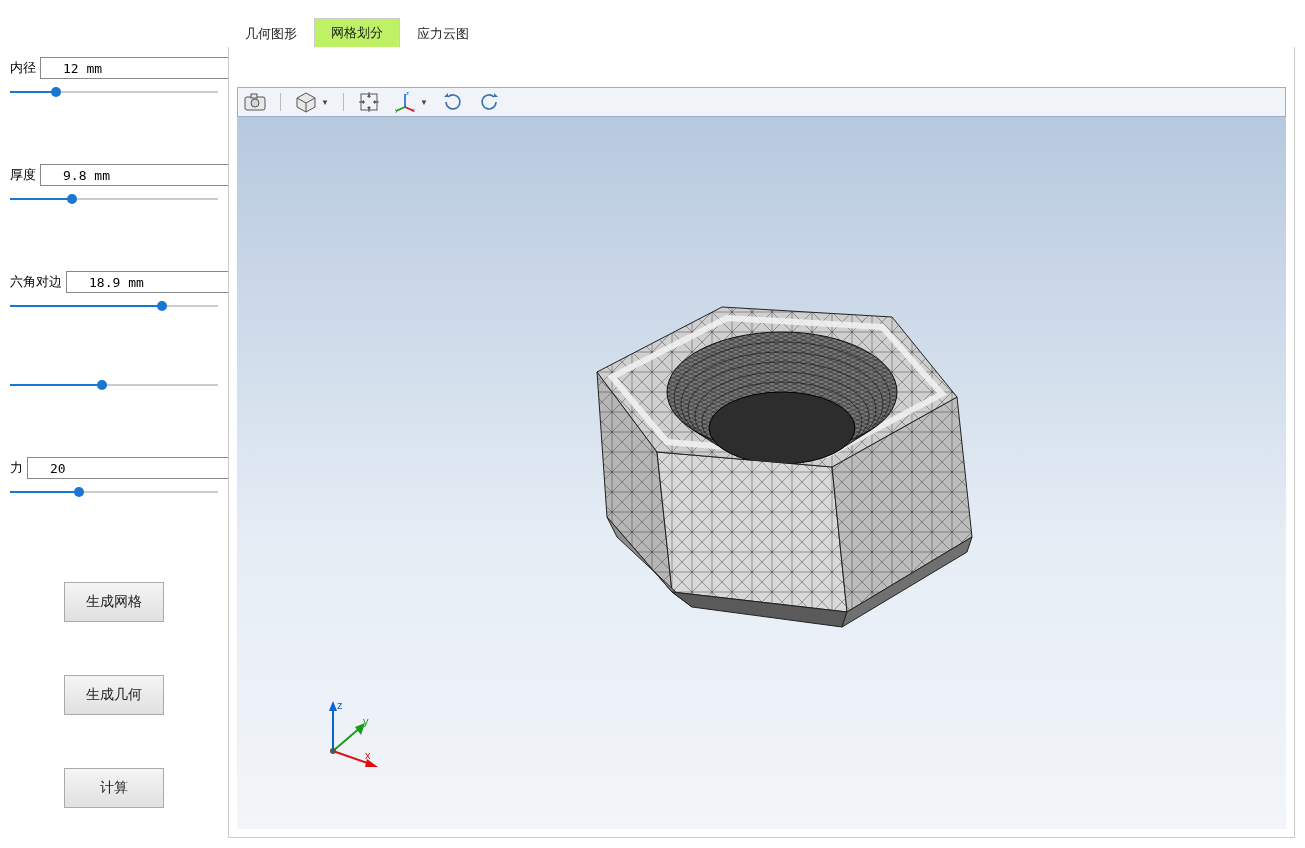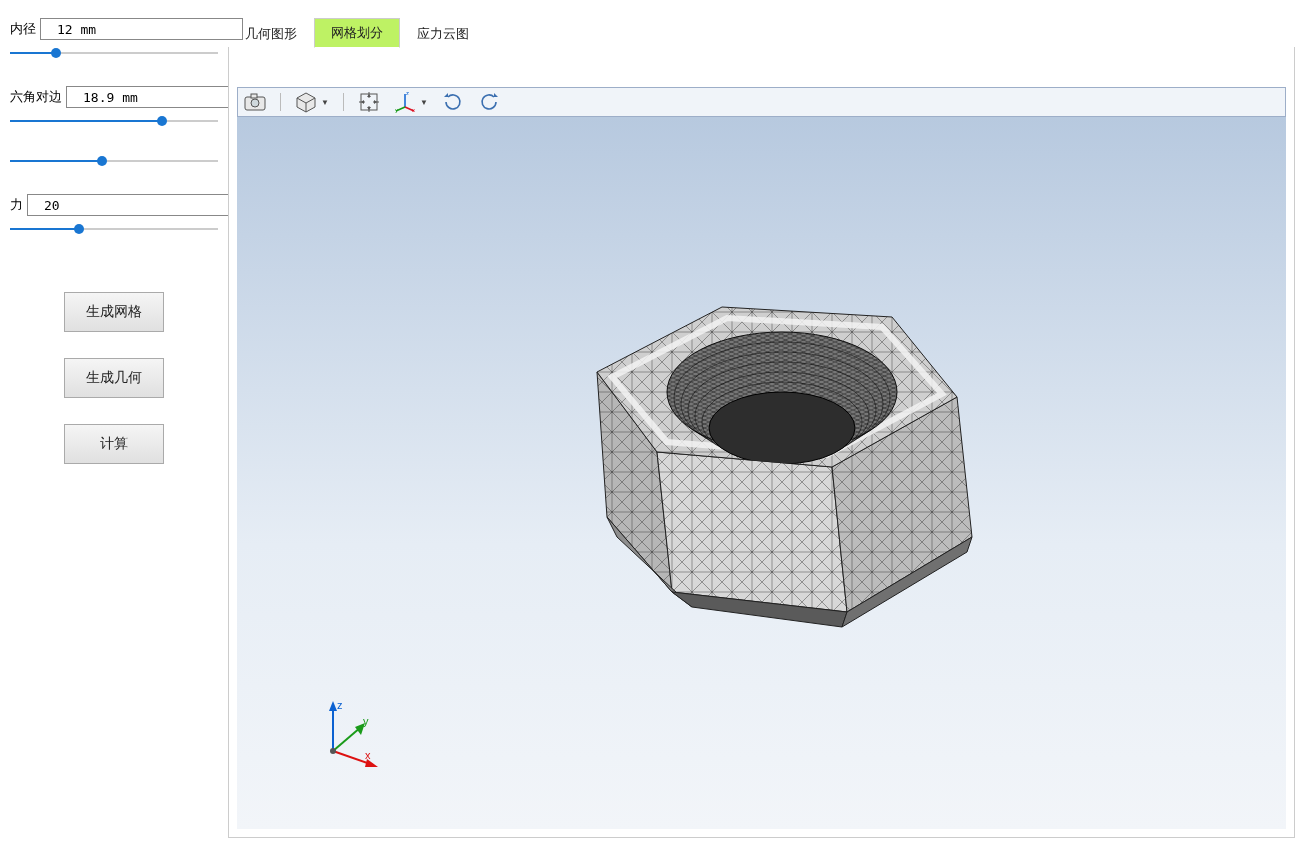--- a/index.html
+++ b/index.html
@@ -1,28 +1,28 @@
 <!DOCTYPE html>
 <html><head>
 <meta charset="utf-8">
 <style>
   * { box-sizing: border-box; margin: 0; padding: 0; }
   body { font-family: "Microsoft YaHei", "SimSun", sans-serif; font-size: 13px; background: #fff; }
   .app { display: flex; width: 1305px; height: 848px; }
   .sidebar { width: 228px; padding: 18px 10px; display: flex; flex-direction: column; gap: 6px; }
-  .param { margin-bottom: 20px; }
+  .param { margin-bottom: 20px; margin-top: 39px; }
   .param-row { display: flex; align-items: center; gap: 4px; margin-bottom: 6px; }
   .param-label { font-size: 13px; color: #000; white-space: nowrap; }
-  .param-input { flex: 1; height: 22px; border: 1px solid #888; padding: 2px 16px; font-family: monospace; font-size: 13px; background: #fff; }
+  .param-input { flex: 1; height: 22px; border: 1px solid #888; padding: 2px 22px; font-family: monospace; font-size: 13px; background: #fff; }
   .slider-wrap { position: relative; height: 14px; width: 100%; }
   .slider-track { position: absolute; top: 6px; left: 0; right: 0; height: 2px; background: #ccc; }
   .slider-fill { position: absolute; top: 6px; left: 0; height: 2px; background: #1976d2; }
   .slider-thumb { position: absolute; top: 2px; width: 10px; height: 10px; border-radius: 50%; background: #1976d2; transform: translateX(-50%); }
   .buttons { margin-top: 30px; display: flex; flex-direction: column; gap: 26px; align-items: center; }
-  .action-btn { width: 100px; height: 40px; background: linear-gradient(#f5f5f5,#e0e0e0); border: 1px solid #aaa; cursor: pointer; font-size: 14px; color: #222; display: flex; align-items: center; justify-content: center; }
+  .action-btn { width: 100px; height: 40px; background: linear-gradient(#f5f5f5,#e0e0e0); border: 1px solid #aaa; cursor: pointer; font-size: 14px; color: #222; display: flex; align-items: center; justify-content: center; margin-top: 27px; }
   .main { flex: 1; display: flex; flex-direction: column; padding: 20px 10px 10px 0; border-radius: 8px; }
   .tabs { display: flex; border-bottom: 1px solid #ccc; height: 28px; align-items: flex-end; }
   .tab { padding: 5px 16px; border: 1px solid transparent; border-bottom: none; font-size: 13px; cursor: pointer; color: #222; position: relative; top: 1px; }
   .tab.active { border-color: #ccc; background: #bef264; border-bottom: 1px solid #fff; }
   .viewer { flex: 1; border: 1px solid #ccc; border-top: none; margin-top: -1px; background: #fff; display: flex; flex-direction: column; padding-top: 40px; }
   .toolbar { height: 30px; border: 1px solid #9daec8; margin: 0 8px; display: flex; align-items: center; padding: 0 6px; gap: 14px; background: #f0f4f9; }
   .tool-sep { width: 1px; height: 18px; background: #bbb; }
   .tool-btn { display: flex; align-items: center; gap: 2px; cursor: pointer; }
   .tool-dd { font-size: 8px; color: #444; margin-left: 2px; }
   .canvas { flex: 1; margin: 0 8px 8px 8px; background: linear-gradient(#b7c9df 0%, #e6edf5 60%, #f2f5f9 100%); position: relative; overflow: hidden; }
@@ -43,20 +43,31 @@
         <span class="param-label">内径</span>
         <input class="param-input" value="12 mm" style="">
       </div>
       <div class="slider-wrap">
         <div class="slider-track"></div>
         <div class="slider-fill" style="width:22%"></div>
         <div class="slider-thumb" style="left:22%"></div>
       </div>
     </div>
 
+    <div class="param">
+      <div class="param-row">
+        <span class="param-label">厚度</span>
+        <input class="param-input" value="9.8 mm" style="">
+      </div>
+      <div class="slider-wrap">
+        <div class="slider-track"></div>
+        <div class="slider-fill" style="width:30%"></div>
+        <div class="slider-thumb" style="left:30%"></div>
+      </div>
+    </div>
 
     <div class="param">
       <div class="param-row">
         <span class="param-label">六角对边</span>
         <input class="param-input" value="18.9 mm" style="">
       </div>
       <div class="slider-wrap">
         <div class="slider-track"></div>
         <div class="slider-fill" style="width:73%"></div>
         <div class="slider-thumb" style="left:73%"></div>

